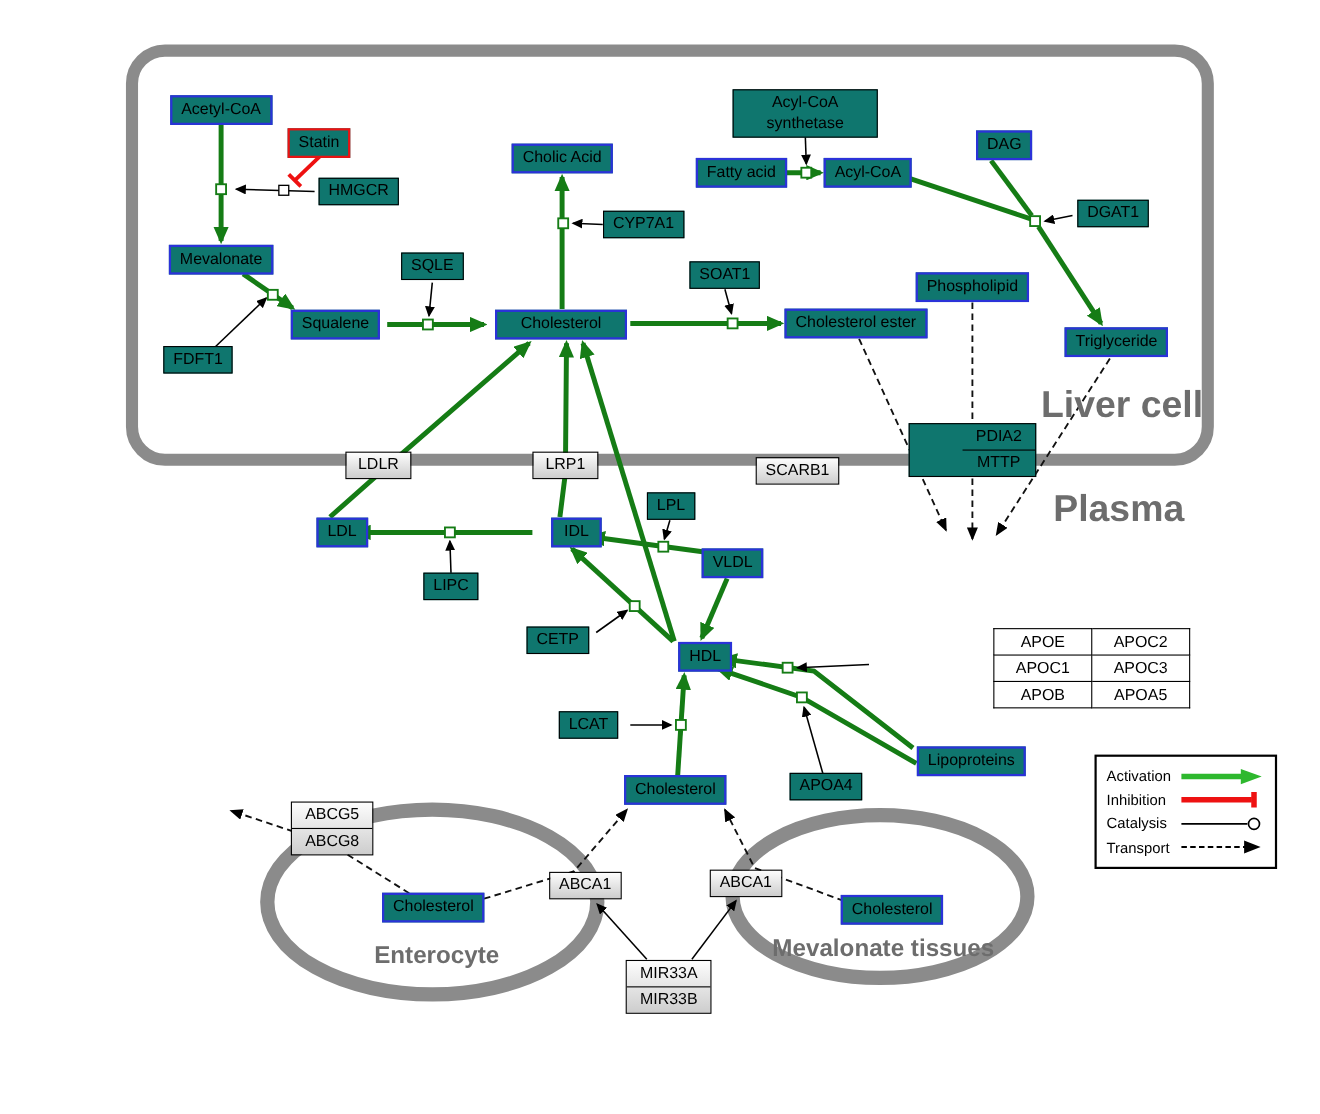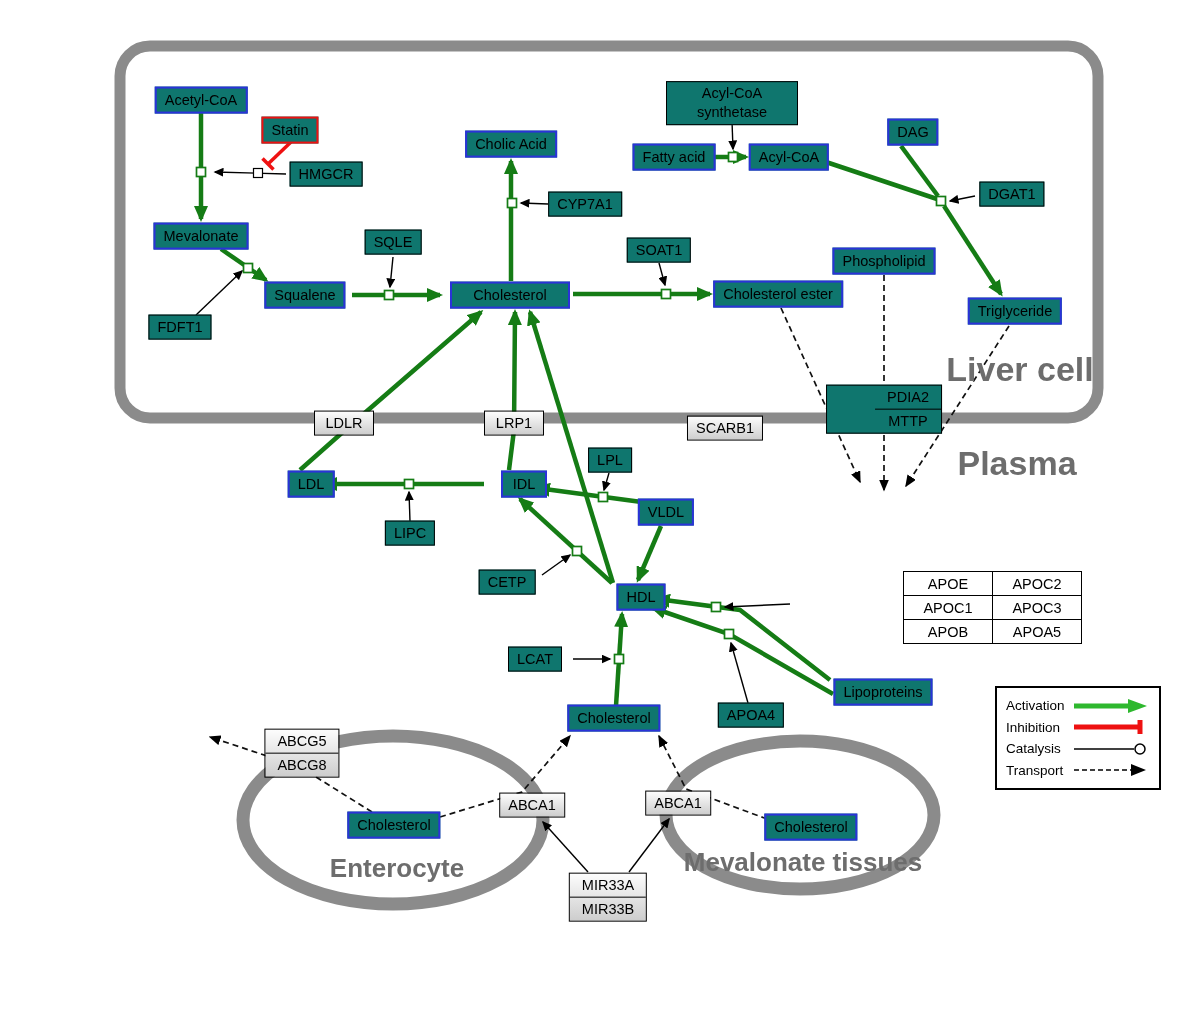--- a/index.html
+++ b/index.html
@@ -17,21 +17,21 @@
   .w60  { min-width:60px; }
   .w46  { min-width:46px;margin-left:16px; }
   .stack { padding:0; }
   .stack .row { display:block; padding:2px 12px; border-bottom:1.3px solid #000; }
   .stack .row:last-child { border-bottom:none; }
   .two-line { white-space:normal; width:132px; padding:2px 4px; }
 
   .region-label { position:absolute; transform:translate(-50%,-50%); font-weight:bold;
                   color:#6d6d6d; z-index:4; white-space:nowrap; }
   .big { font-size:34px; }
-  .mid { font-size:26px; }
+  .mid { font-size:22px; }
 
   table.apo { position:absolute; left:903px; top:524px; border-collapse:collapse; z-index:5;margin-top:47px; }
   table.apo td { border:1.4px solid #000; width:84px; height:23px; text-align:center;
                  font-size:14.5px; background:#fff; padding:0 2px; }
 
   .legend { position:absolute; left:995px; top:686px; width:166px; height:104px;
             border:2.5px solid #000; background:#fff; box-sizing:border-box;
             padding:7px 9px; display:flex; flex-direction:column; justify-content:space-between; z-index:6; }
   .legend-row { display:flex; align-items:center; justify-content:space-between; height:21px; }
   .legend-row .lab { font-size:13.5px; color:#000; }

